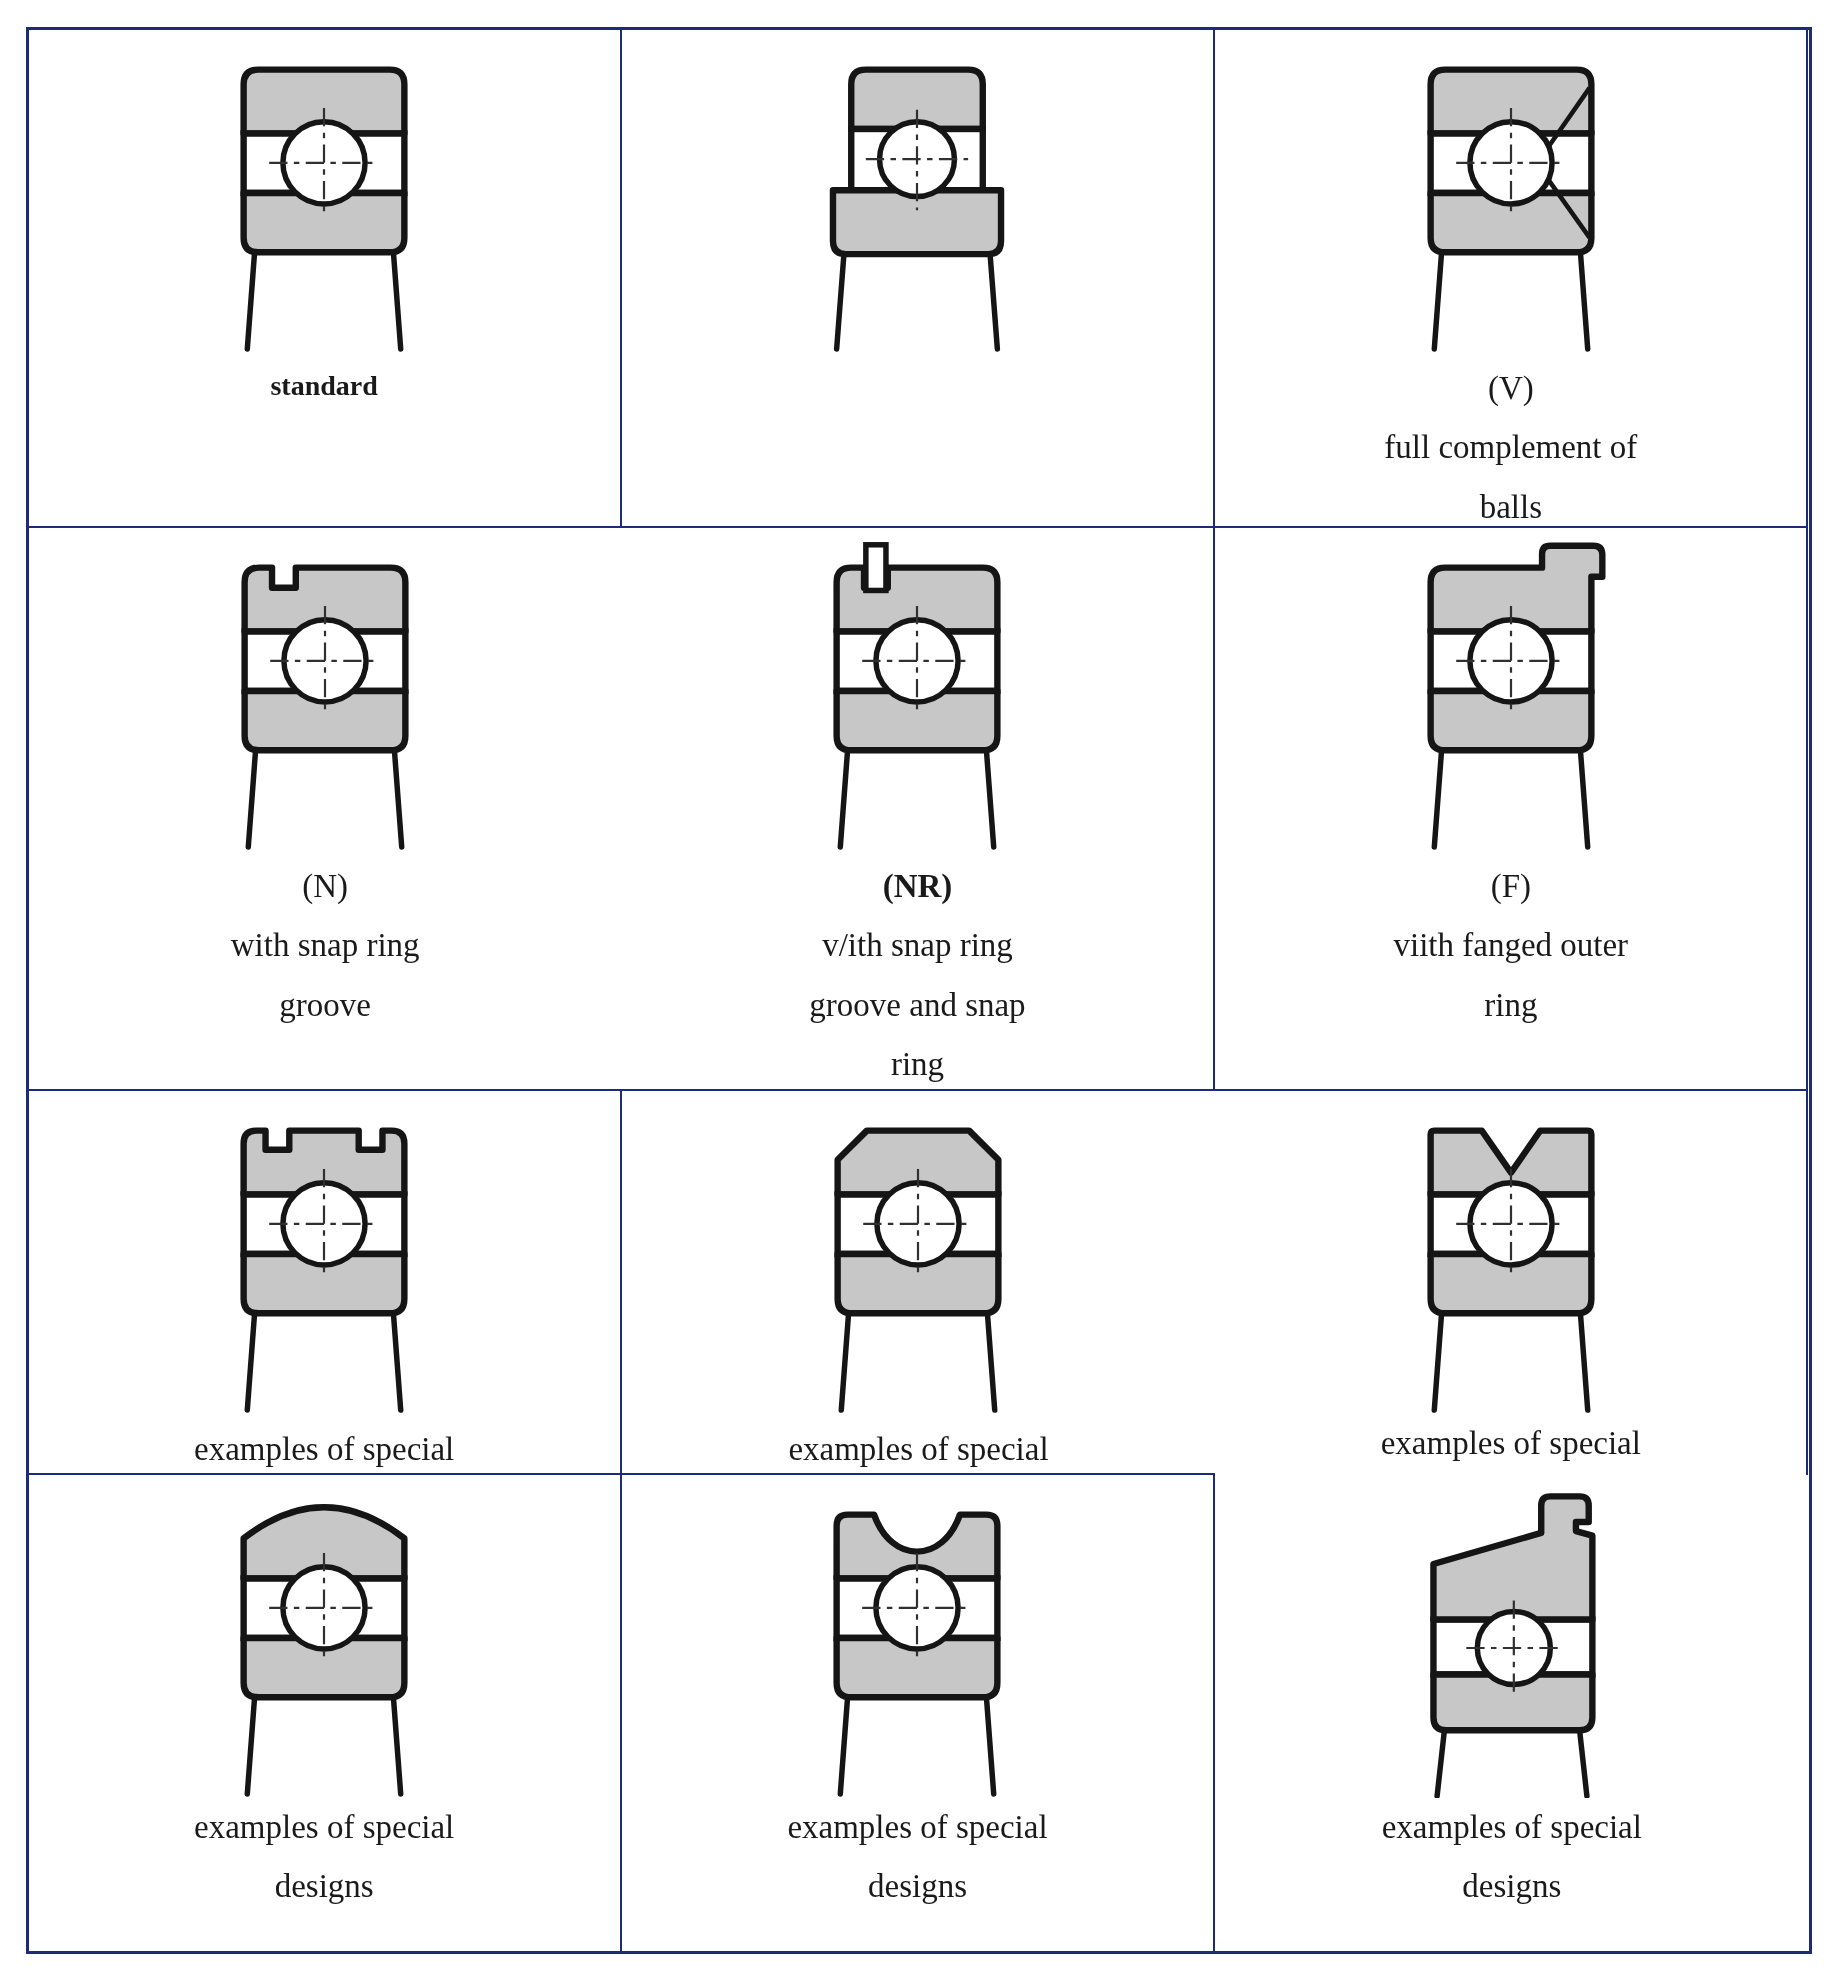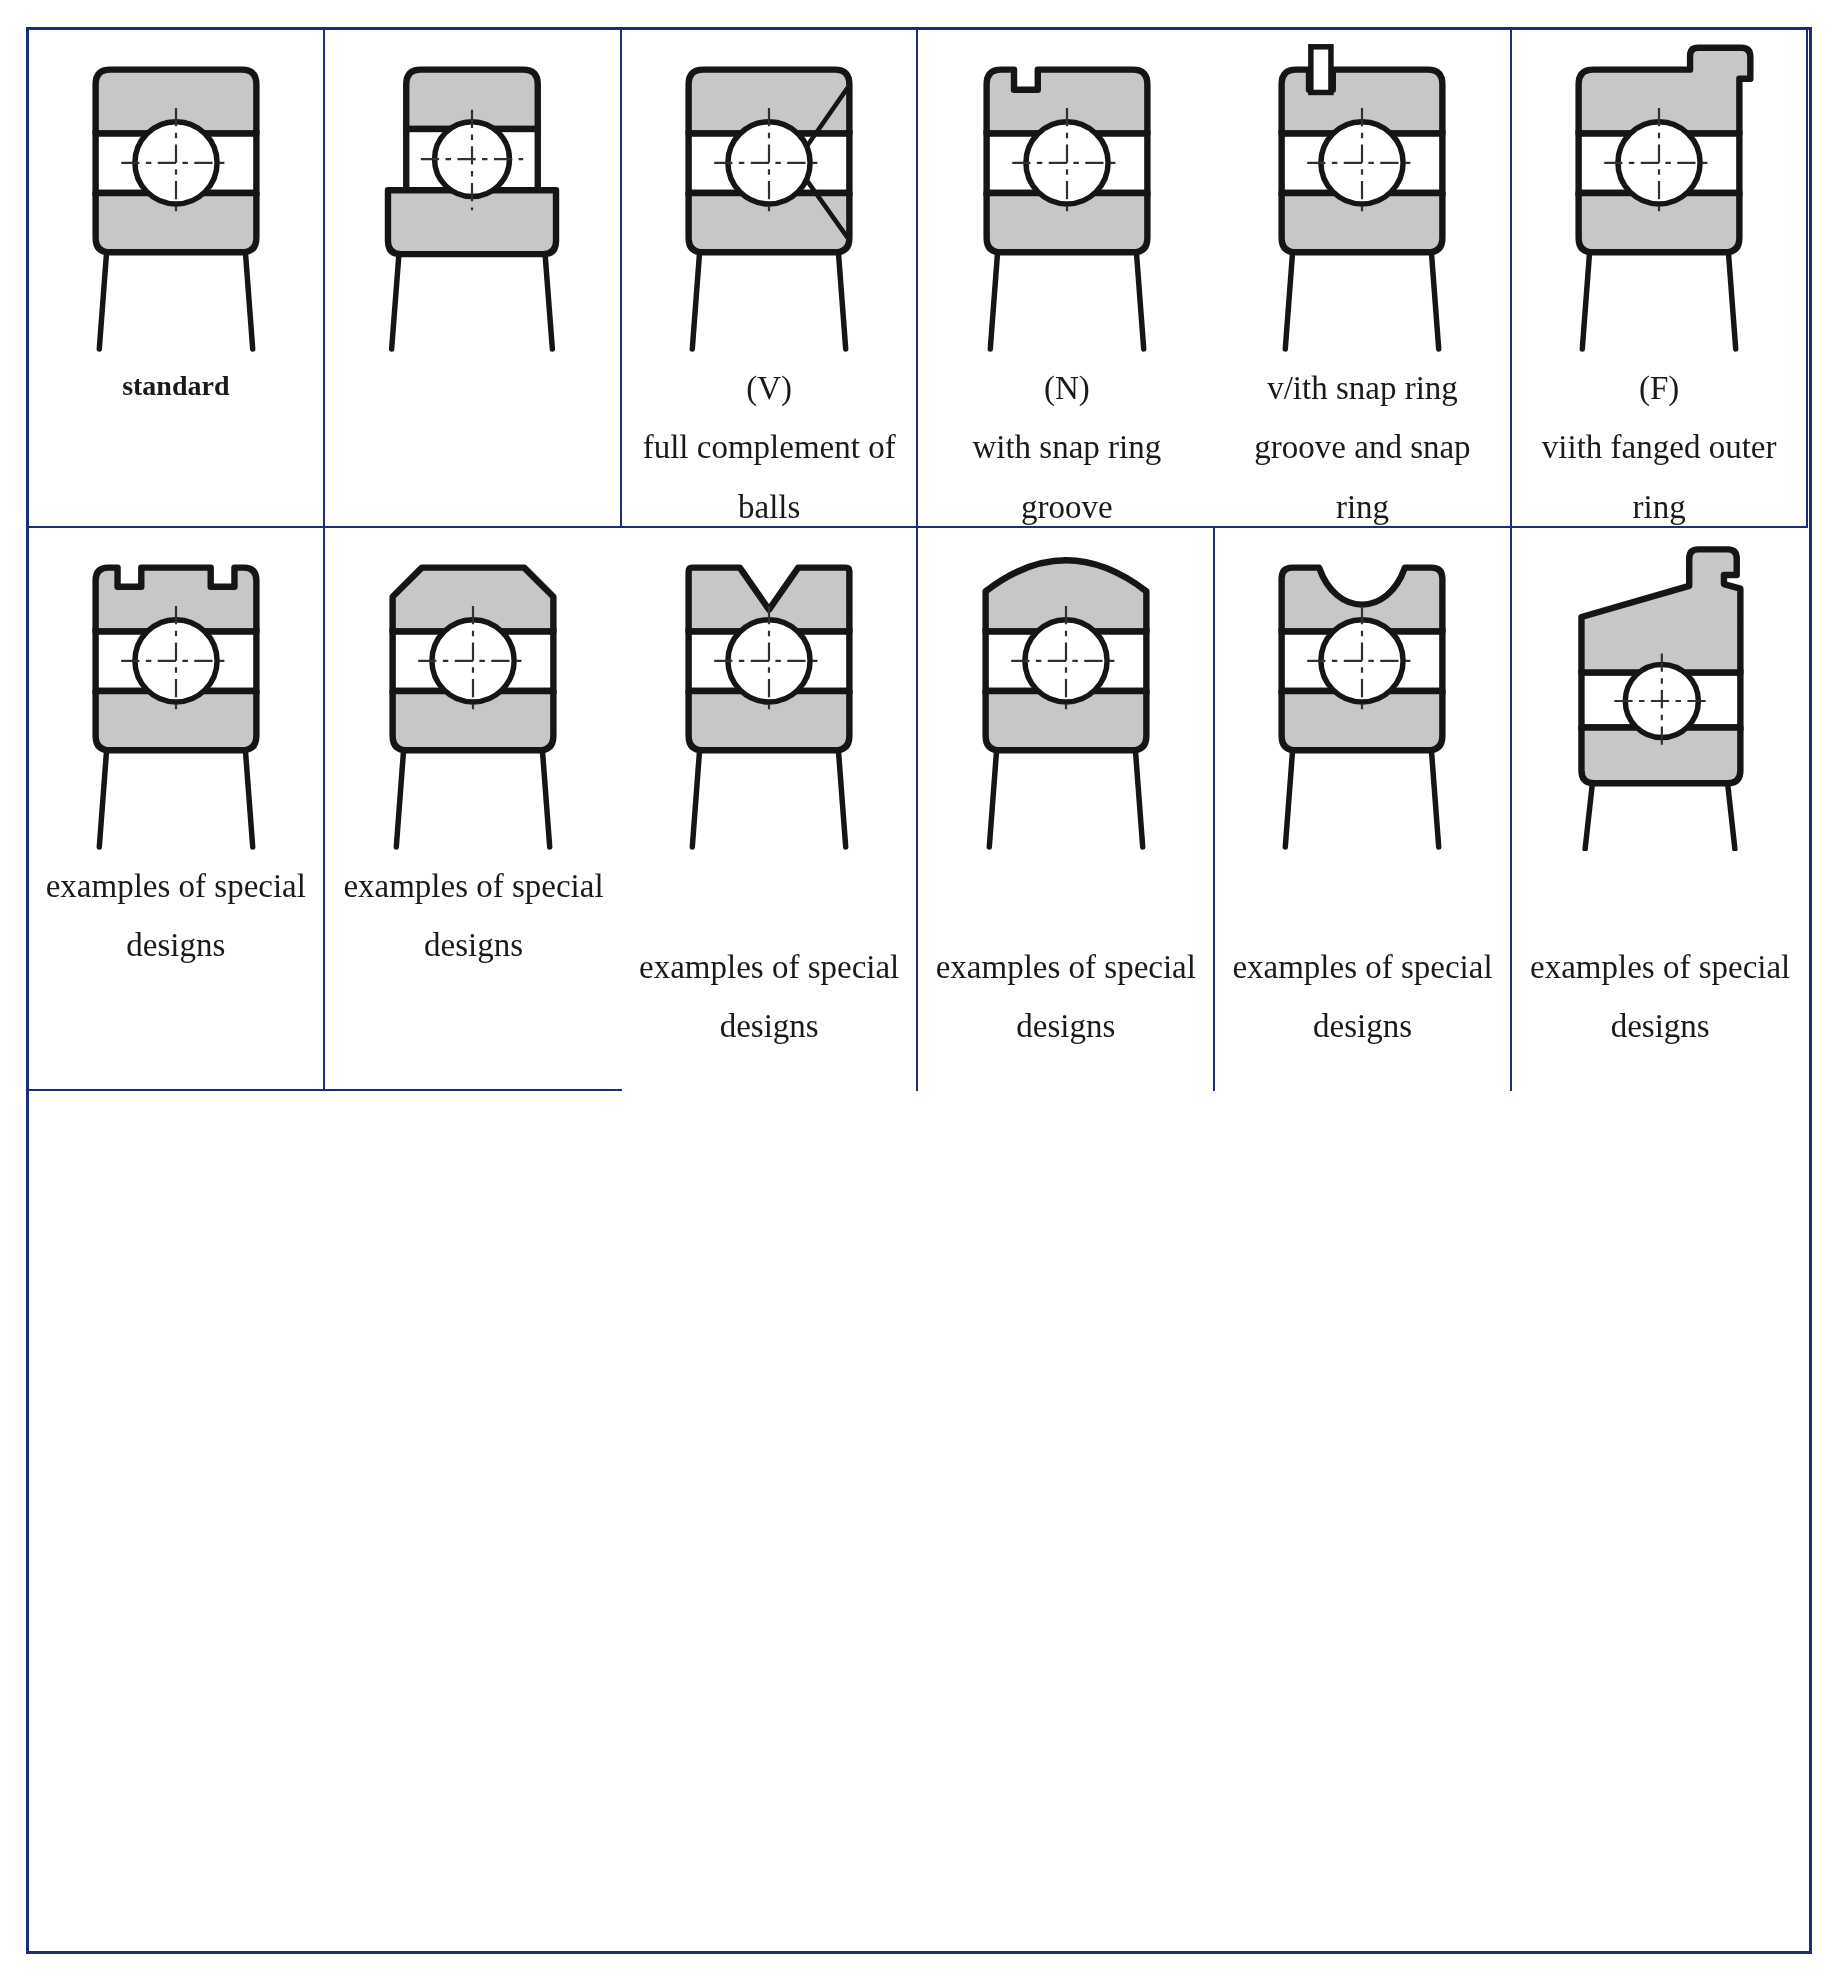--- a/index.html
+++ b/index.html
@@ -1,18 +1,18 @@
 <!DOCTYPE html>
 <html><head>
 <meta charset="utf-8">
 <style>
   html,body{margin:0;padding:0;background:#ffffff;}
   body{width:1843px;height:1988px;position:relative;font-family:"Liberation Serif", serif;color:#1a1a1a;}
   .frame{position:absolute;left:25.5px;top:27.4px;width:1786px;height:1927px;border:3.9px solid #1c2c78;box-sizing:border-box;background:#ffffff;}
-  .grid{display:grid;width:100%;height:100%;grid-template-columns:repeat(6,1fr);grid-template-rows:498px 563px 1fr;}
+  .grid{display:grid;width:100%;height:100%;grid-template-columns:repeat(3,1fr);grid-template-rows:498px 563px 1fr;}
   .cell{border-right:2.9px solid #1c2c78;border-bottom:2.9px solid #1c2c78;box-sizing:border-box;display:flex;flex-direction:column;align-items:center;padding-top:11.8px;overflow:hidden;}
   .cell:nth-child(4n){border-right:none;}
   .cell:nth-child(n+9){border-bottom:none;}
   .drawing{flex:0 0 auto;}
   .drawing svg{display:block;}
   svg .band{fill:#c7c7c7;stroke:#151515;stroke-width:7;stroke-linejoin:round;}
   svg .stripe{fill:#ffffff;stroke:#151515;stroke-width:7;}
   svg .ball{fill:#ffffff;stroke:#151515;stroke-width:6;}
   svg .leg{stroke:#151515;stroke-width:6;stroke-linecap:round;fill:none;}
   svg .axis{stroke:#303030;stroke-width:2.4;stroke-dasharray:20 7 6 7;fill:none;}
@@ -116,20 +116,21 @@
           <rect class="stripe" x="62" y="100" width="176" height="65"></rect>
           <path class="band" d="M62 165 L238 165 L238 214 Q238 230 222 230 L78 230 Q62 230 62 214 Z"></path>
           <path class="leg" d="M74 230 L66 336"></path>
             <path class="leg" d="M226 230 L234 336"></path>
           <circle class="ball" cx="150" cy="132" r="45"></circle>
           <path class="axis" d="M90 132 L210 132"></path>
             <path class="axis" d="M150 72 L150 192"></path>
         </svg>
       </div>
       <div class="caption">
+        <div class="title">(NR)</div>
         <div class="label">v/ith snap ring
 groove and snap
 ring</div>
       </div>
     </div>
 
     <div class="cell">
       <div class="drawing">
         <svg width="274" height="311" viewBox="0 0 300 340">
           <path class="band" d="M62 100 L62 46 Q62 30 78 30 L184 30 L184 15 Q184 6 193 6 L240 6 Q250 6 250 16 L250 40 L238 40 L238 100 Z"></path>

